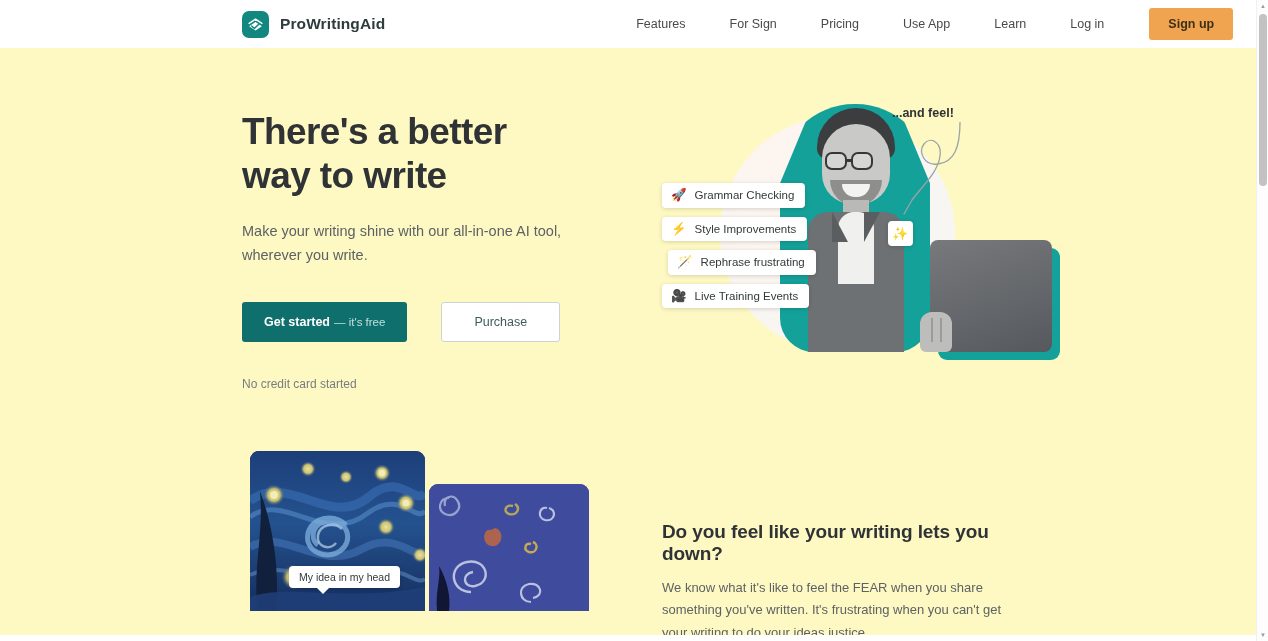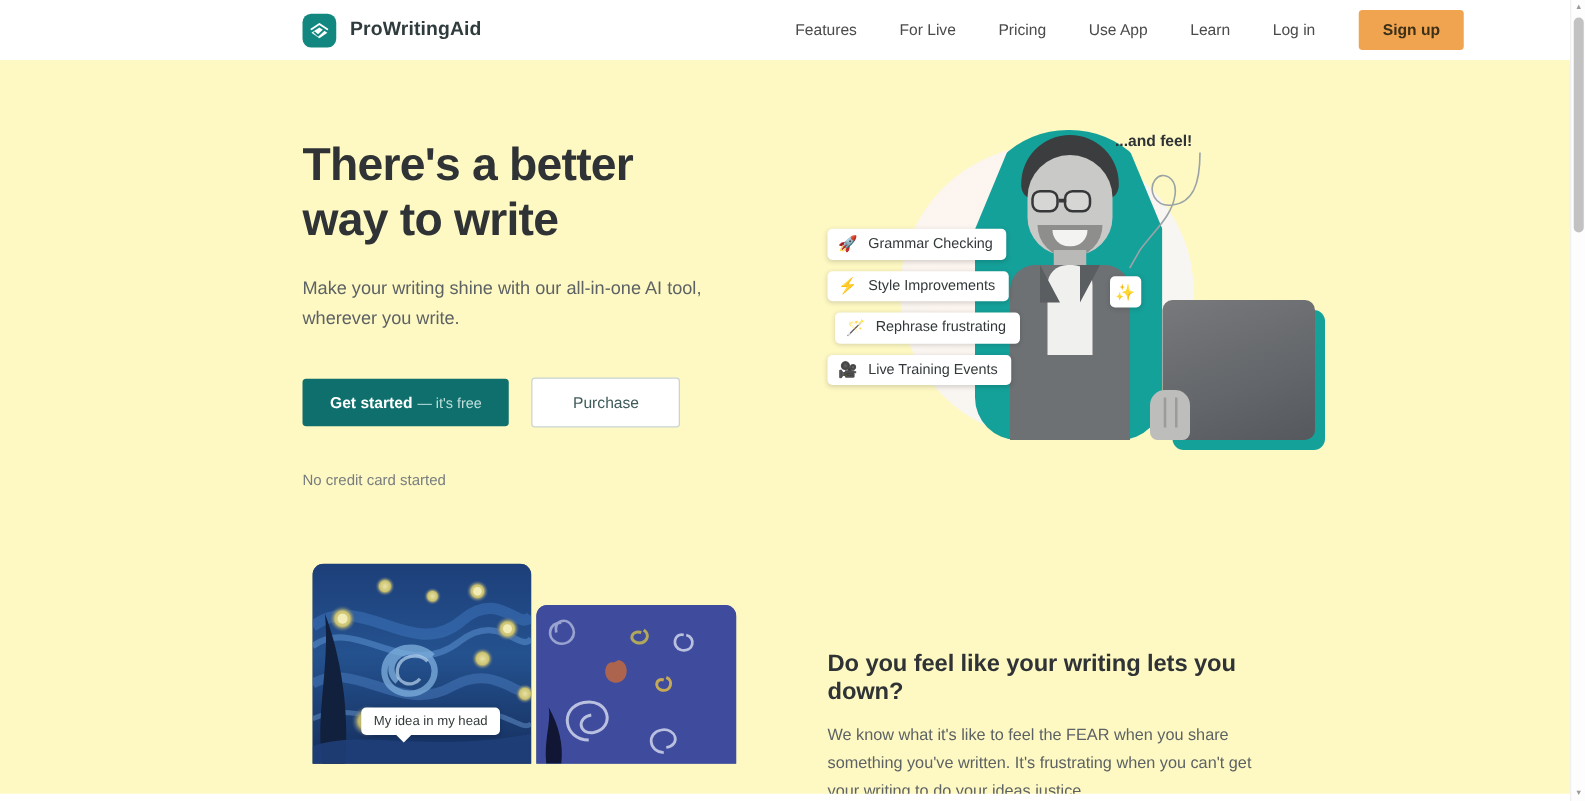--- a/index.html
+++ b/index.html
@@ -59,21 +59,21 @@
   .brand-name {
     font-size: 15.5px;
     font-weight: bold;
     color: #2f3b3c;
     letter-spacing: .1px;
   }
 
   .nav {
     display: flex;
     align-items: center;
-    gap: 8px;
+    gap: 18px;
     margin-left: 238px;
   }
 
   .nav-link {
     font-size: 12.5px;
     color: #4a4a4a;
     padding: 6px 13px;
     cursor: pointer;
     white-space: nowrap;
   }
@@ -114,22 +114,21 @@
     margin-top: 22px;
     font-size: 14.5px;
     line-height: 1.62;
     color: #5d6264;
     max-width: 330px;
   }
 
   .hero-actions {
     margin-top: 35px;
     display: flex;
-    align-items: center;
-    gap: 18px;
+    gap: 34px;
   }
 
   .btn-primary {
     background: #0f6f6c;
     color: #ffffff;
     font-size: 12.5px;
     font-weight: bold;
     border: none;
     border-radius: 3px;
     padding: 12px 22px;
@@ -497,21 +496,21 @@
           <path d="M3 14.5 L12 8.5 L21 14.5 L12 20.5 Z" fill="#ffffff"></path>
           <path d="M3 10.5 L12 4.5 L21 10.5" fill="none" stroke="#ffffff" stroke-width="2" stroke-linejoin="round" stroke-linecap="round"></path>
           <path d="M6.5 14 L10.5 17.5 L17.5 11" fill="none" stroke="#12877f" stroke-width="2" stroke-linejoin="round" stroke-linecap="round"></path>
         </svg>
       </span>
       <span class="brand-name">ProWritingAid</span>
     </div>
 
     <nav class="nav">
       <a class="nav-link">Features</a>
-      <a class="nav-link">For Live</a>
+      <a class="nav-link">For Sign</a>
       <a class="nav-link">Pricing</a>
       <a class="nav-link">Use App</a>
       <a class="nav-link">Learn</a>
       <a class="nav-link">Log in</a>
       <button class="signup-btn">Sign up</button>
     </nav>
 
   </header>
 
   <section class="hero">

